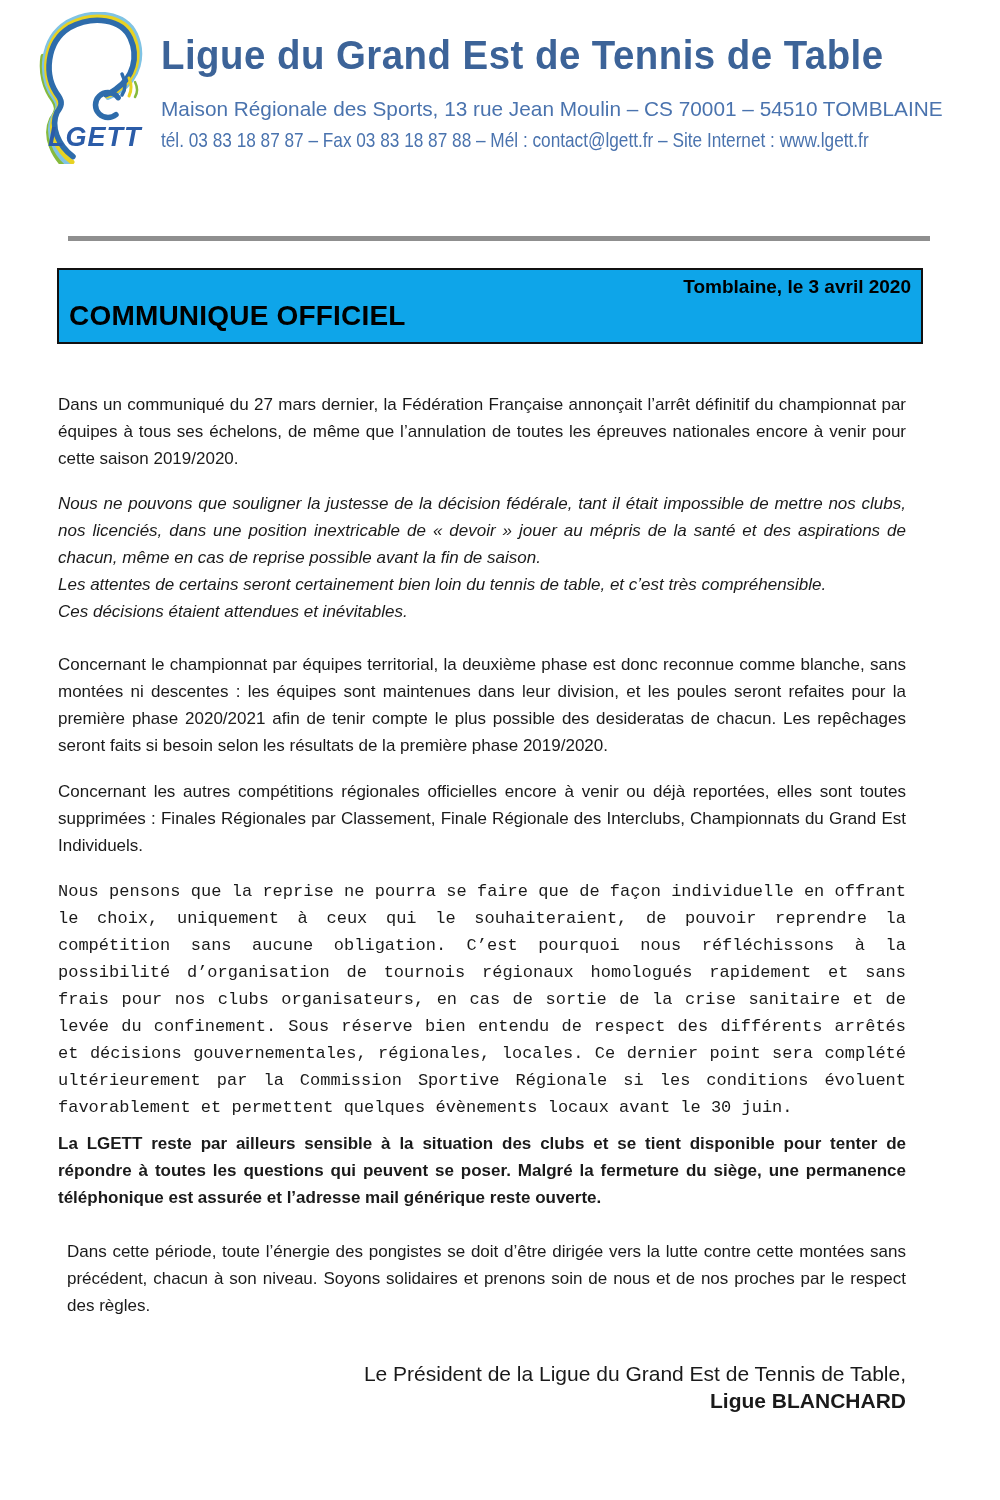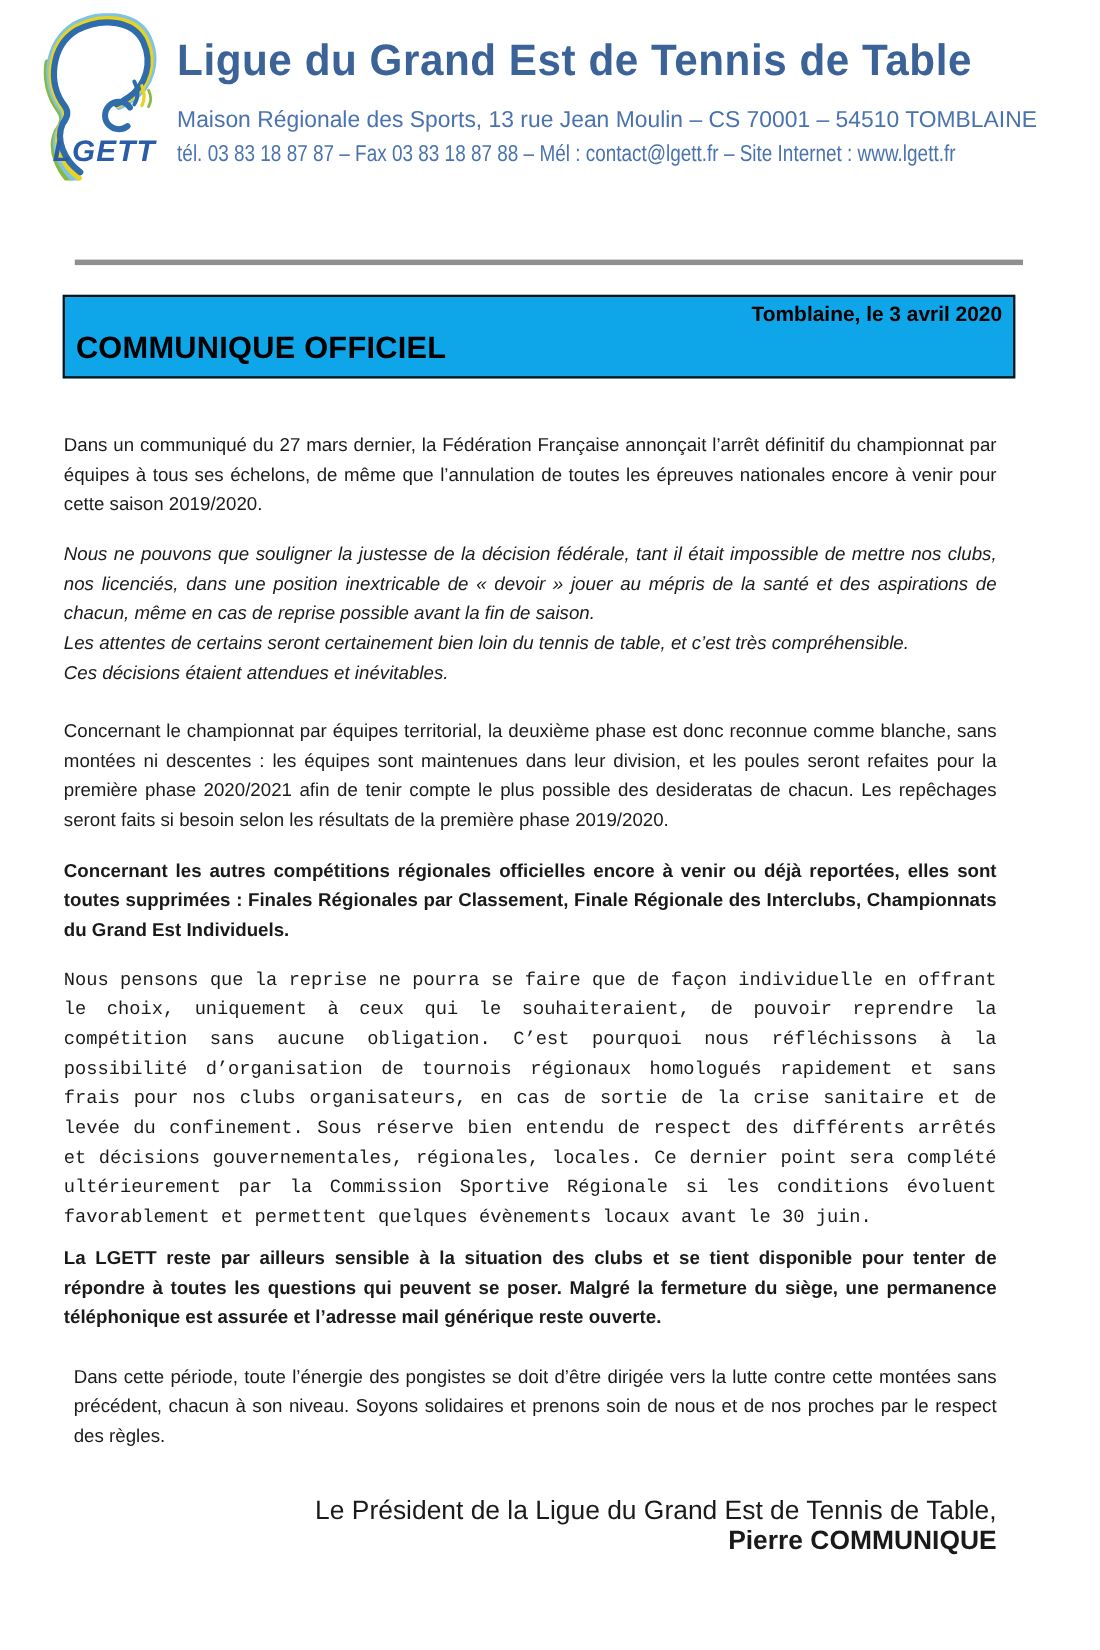--- a/index.html
+++ b/index.html
@@ -50,27 +50,27 @@
   
   .body-text{
     position:absolute;left:58px;top:391px;width:848px;
     font-size:17px;line-height:27px;color:#1a1a1a;
   }
   .body-text p{
     margin:0;text-align:justify;white-space:pre-wrap;
   }
   .p2{margin-top:18px !important;font-style:italic;}
   .p3{margin-top:26px !important;}
-  .p4{margin-top:19px !important;font-weight:bold;}
+  .p4{margin-top:19px !important;}
   .p5{margin-top:19px !important;font-family:Liberation Mono, monospace;}
   .p6{margin-top:9px !important;font-weight:bold;}
   .p7{margin-top:27px !important;padding-left:9px;}
 
   .signature{
-    margin-top:41px;text-align:right;line-height:27px;font-size:24px;
+    margin-top:41px;text-align:right;line-height:27px;font-size:21px;
   }
   .signature .sig-name{font-weight:bold;}
 </style>
 </head>
 <body>
 
 <div class="page">
 
   <svg class="logo-svg" viewBox="0 0 118 152" aria-hidden="true">
 
@@ -105,17 +105,17 @@
 Les attentes de certains seront certainement bien loin du tennis de table, et c’est très compréhensible.
 Ces décisions étaient attendues et inévitables.</p>
     <p class="p3">Concernant le championnat par équipes territorial, la deuxième phase est donc reconnue comme blanche, sans montées ni descentes : les équipes sont maintenues dans leur division, et les poules seront refaites pour la première phase 2020/2021 afin de tenir compte le plus possible des desideratas de chacun. Les repêchages seront faits si besoin selon les résultats de la première phase 2019/2020.</p>
     <p class="p4">Concernant les autres compétitions régionales officielles encore à venir ou déjà reportées, elles sont toutes supprimées : Finales Régionales par Classement, Finale Régionale des Interclubs, Championnats du Grand Est Individuels.</p>
     <p class="p5">Nous pensons que la reprise ne pourra se faire que de façon individuelle en offrant le choix, uniquement à ceux qui le souhaiteraient, de pouvoir reprendre la compétition sans aucune obligation. C’est pourquoi nous réfléchissons à la possibilité d’organisation de tournois régionaux homologués rapidement et sans frais pour nos clubs organisateurs, en cas de sortie de la crise sanitaire et de levée du confinement. Sous réserve bien entendu de respect des différents arrêtés et décisions gouvernementales, régionales, locales. Ce dernier point sera complété ultérieurement par la Commission Sportive Régionale si les conditions évoluent favorablement et permettent quelques évènements locaux avant le 30 juin.</p>
     <p class="p6">La LGETT reste par ailleurs sensible à la situation des clubs et se tient disponible pour tenter de répondre à toutes les questions qui peuvent se poser. Malgré la fermeture du siège, une permanence téléphonique est assurée et l’adresse mail générique reste ouverte.</p>
     <p class="p7">Dans cette période, toute l’énergie des pongistes se doit d’être dirigée vers la lutte contre cette montées sans précédent, chacun à son niveau. Soyons solidaires et prenons soin de nous et de nos proches par le respect des règles.</p>
 
     <div class="signature">
       <div class="sig-role">Le Président de la Ligue du Grand Est de Tennis de Table,</div>
-      <div class="sig-name">Pierre COMMUNIQUE</div>
+      <div class="sig-name">Ligue BLANCHARD</div>
     </div>
   </div>
 
 </div>
 
 </body></html>

